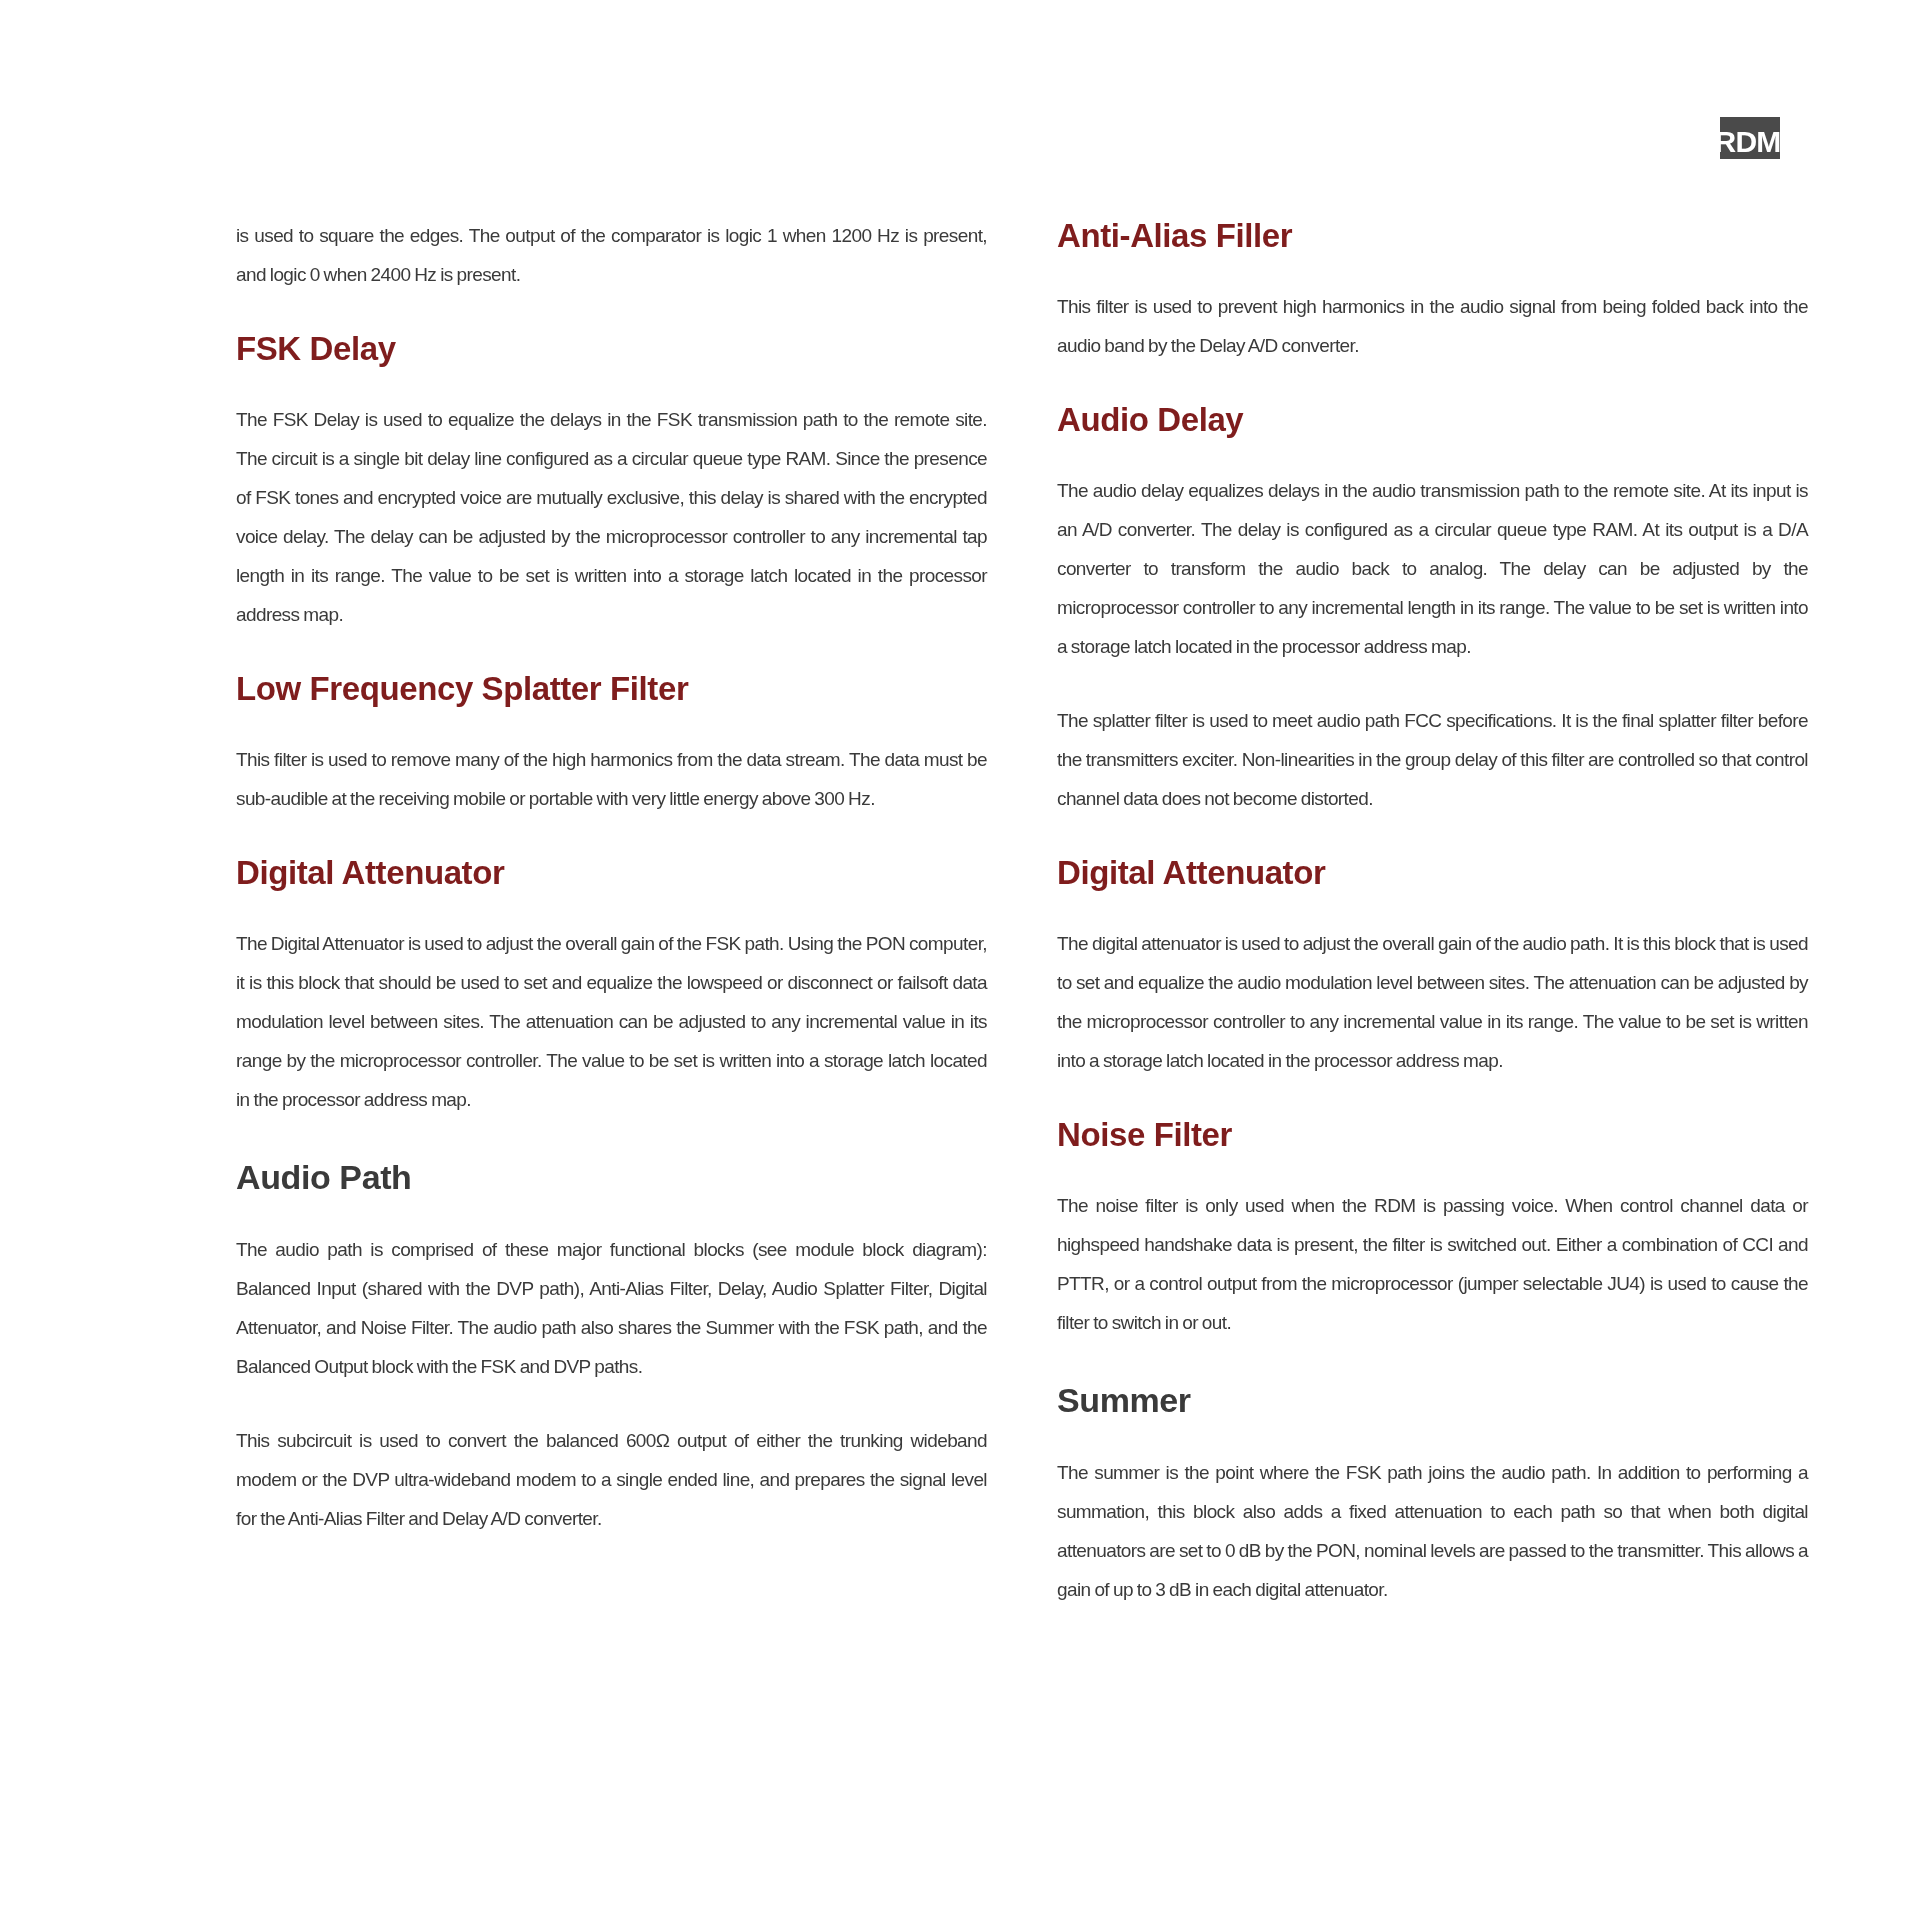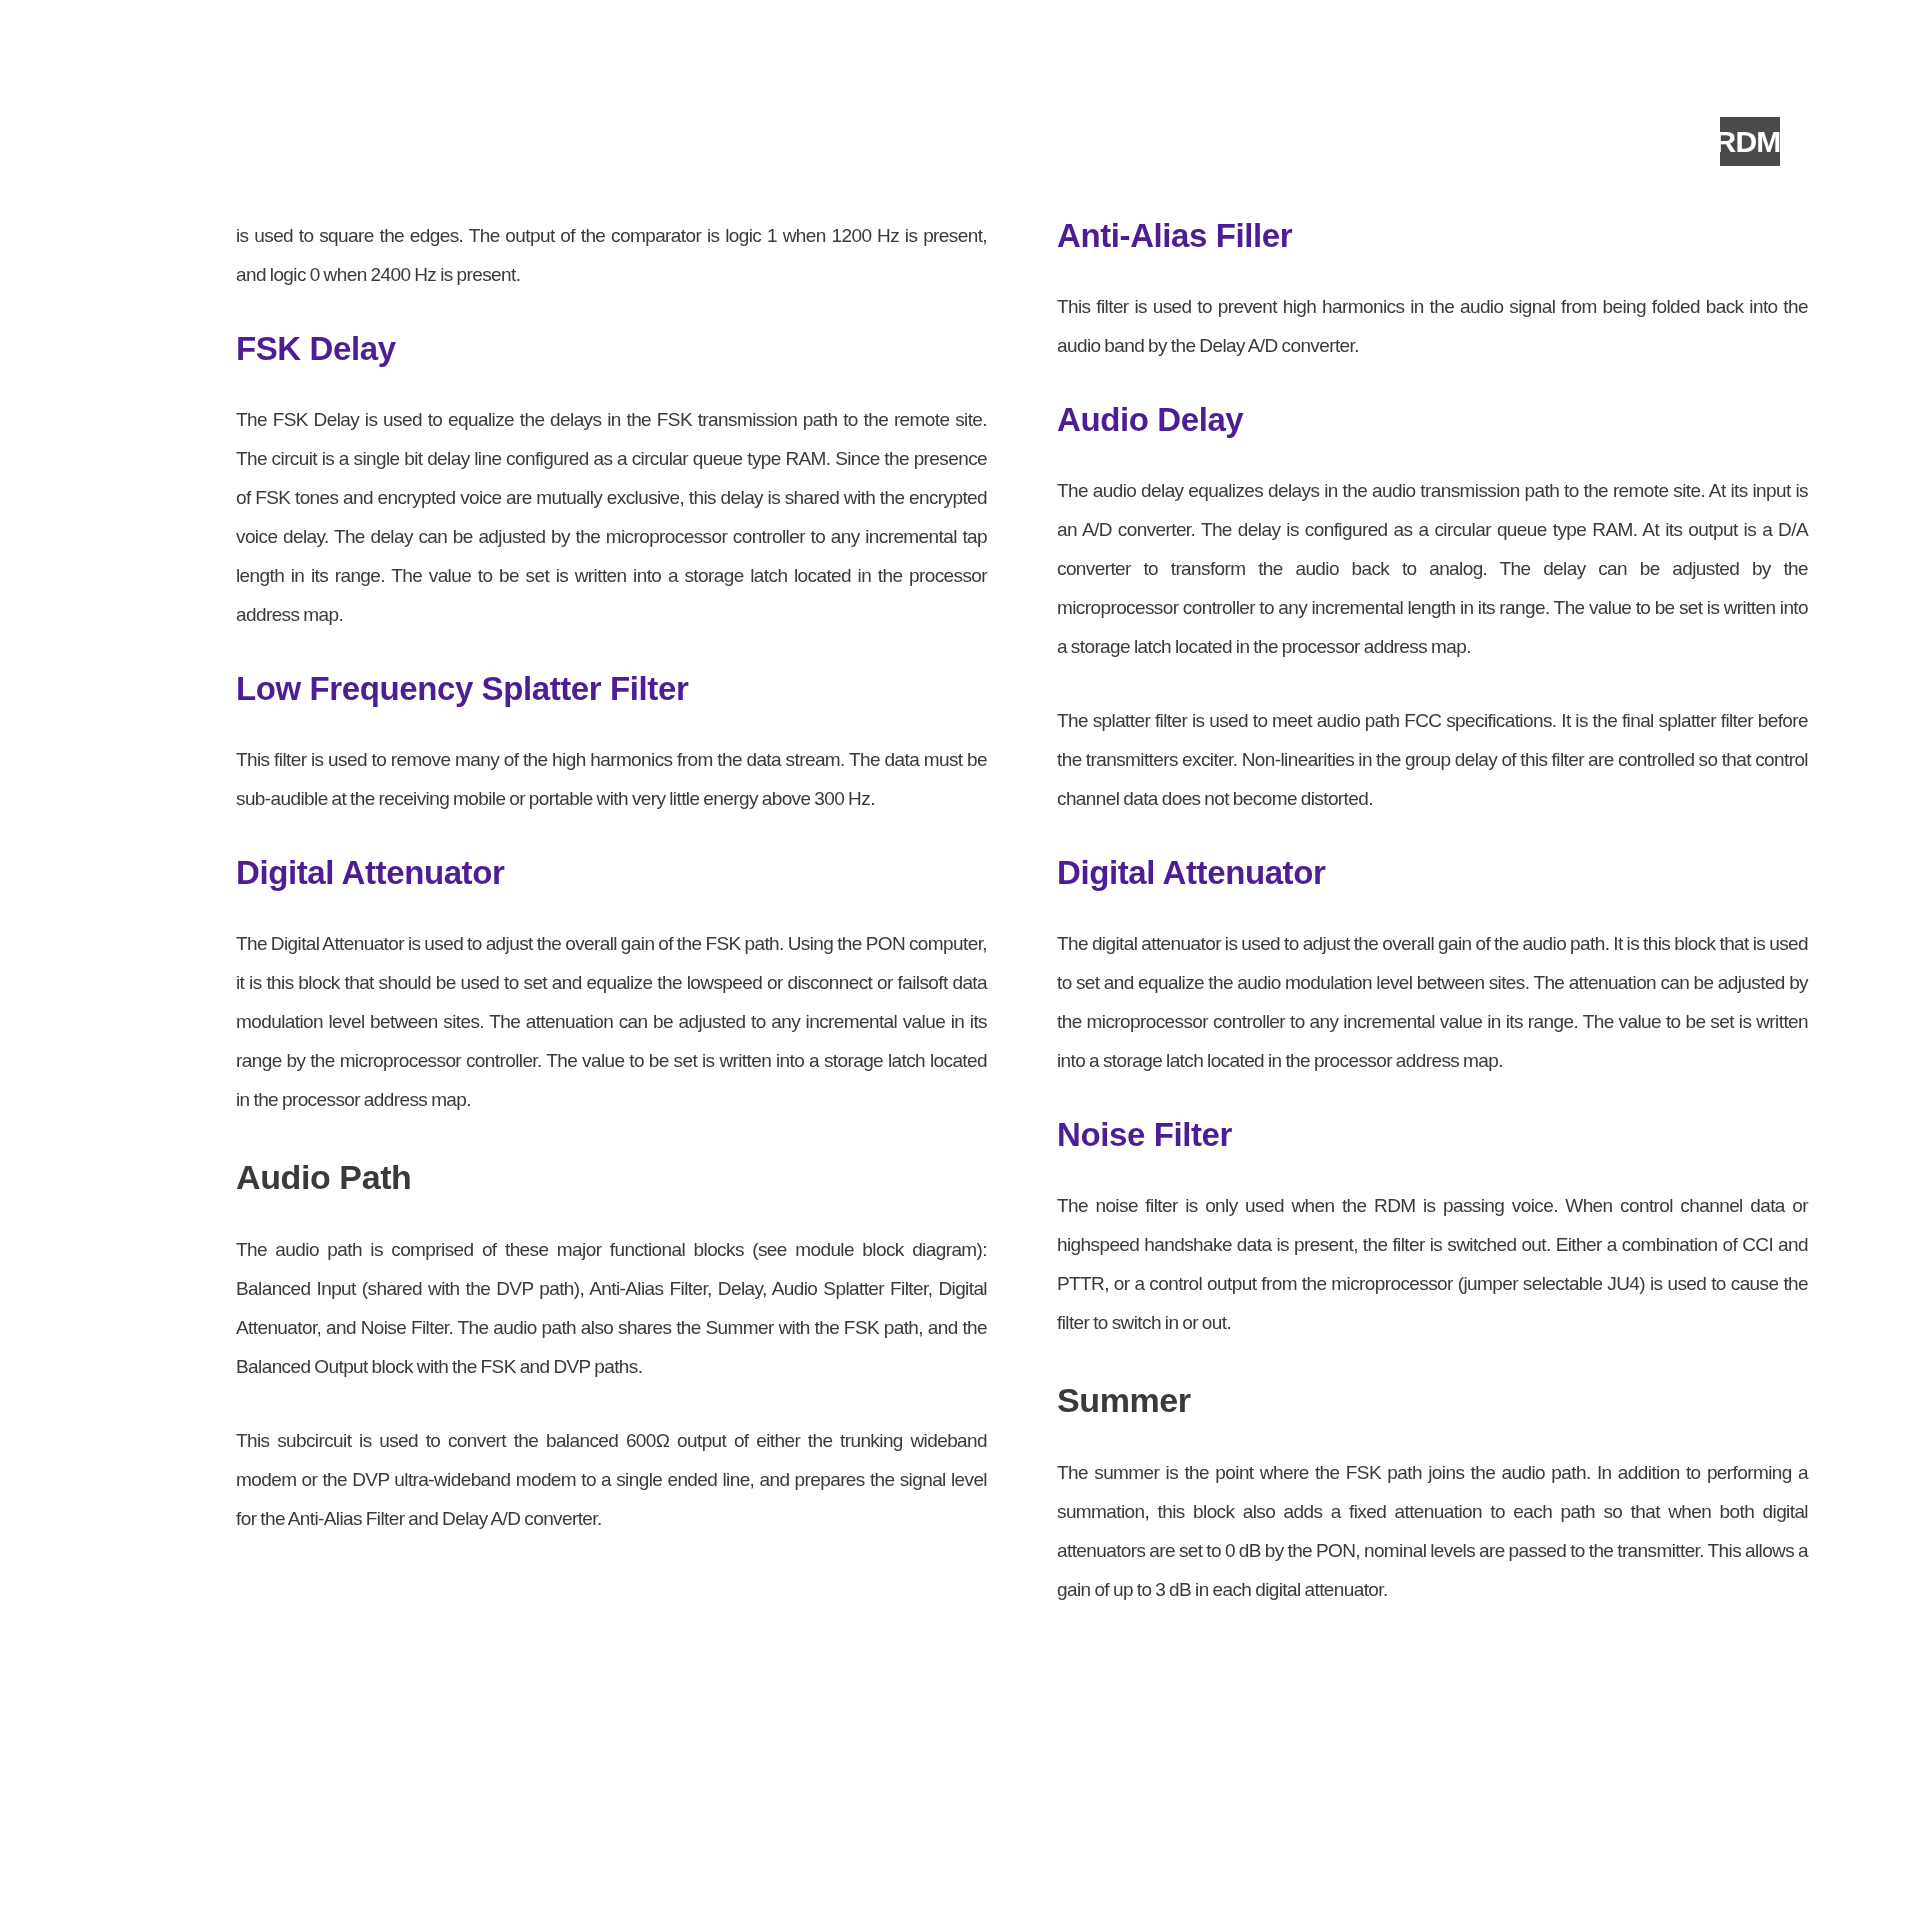--- a/index.html
+++ b/index.html
@@ -13,21 +13,21 @@
       position: relative;
       overflow: hidden;
       color: #3a3a3a;
       font-family: "Liberation Sans", sans-serif;
     }
     .tab-badge {
       position: absolute;
       left: 1720px;
       top: 117px;
       width: 60px;
-      height: 49px;
+      height: 42px;
       background: #4a4a4a;
       color: #ffffff;
       font-family: "Liberation Sans", sans-serif;
       font-weight: bold;
       font-size: 30px;
       line-height: 49px;
       overflow: hidden;
       white-space: nowrap;
       text-indent: -5.4px;
       letter-spacing: -0.8px;
@@ -40,21 +40,21 @@
     .col-left { left: 236px; }
     .col-right { left: 1057px; }
 
     .section { margin: 0; }
     h2.h-sub {
       margin: 0 0 32px 0;
       font-family: "Liberation Sans", sans-serif;
       font-weight: bold;
       font-size: 33px;
       line-height: 39px;
-      color: #4c1d95;
+      color: #7f1d1d;
       letter-spacing: -0.4px;
     }
     h1.h-main {
       margin: 0 0 30px 0;
       font-family: "Liberation Sans", sans-serif;
       font-weight: bold;
       font-size: 34px;
       line-height: 46px;
       color: #3a3a3a;
       letter-spacing: -0.4px;

